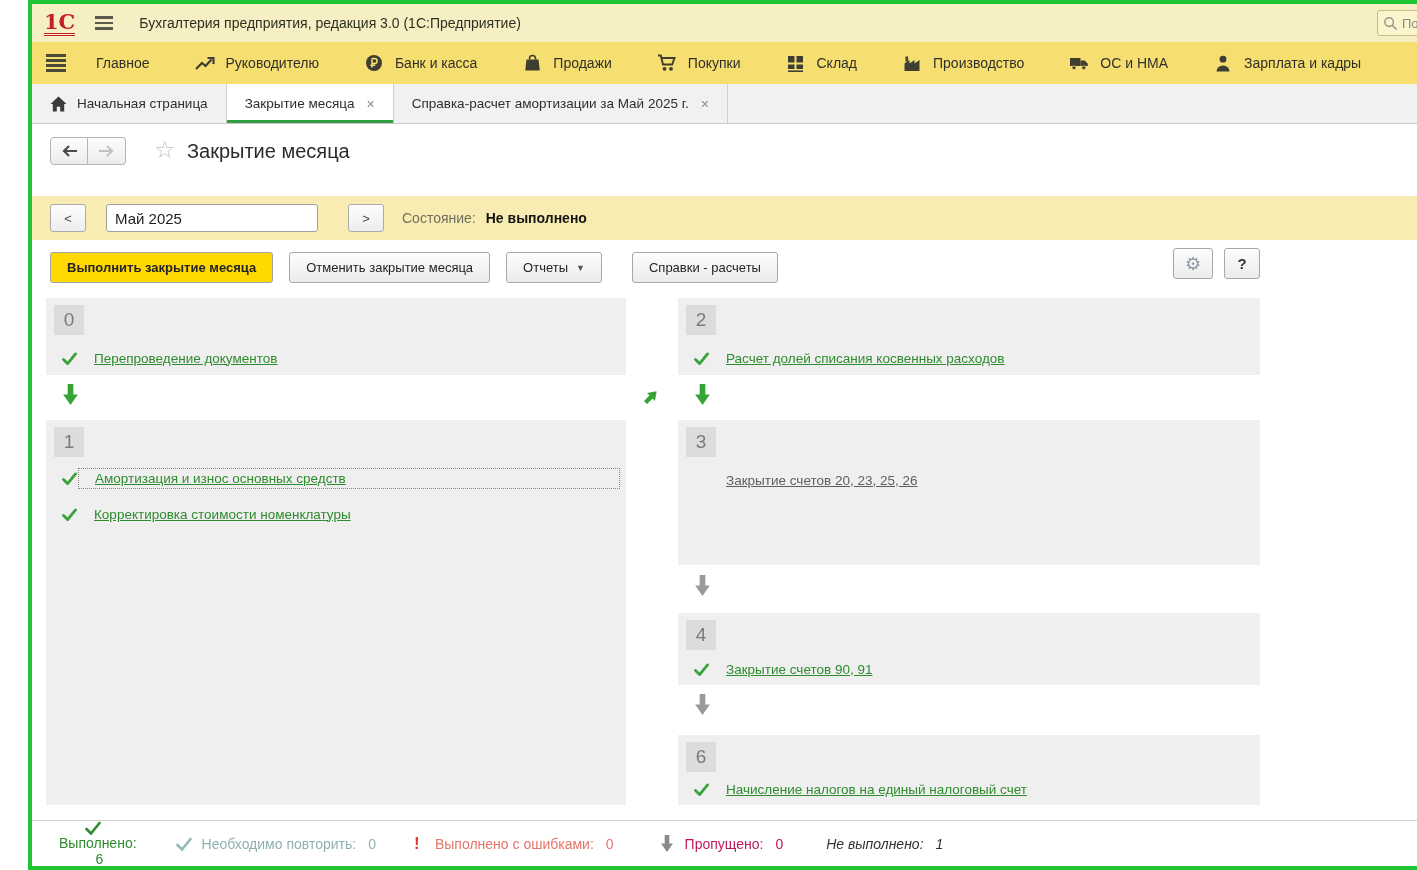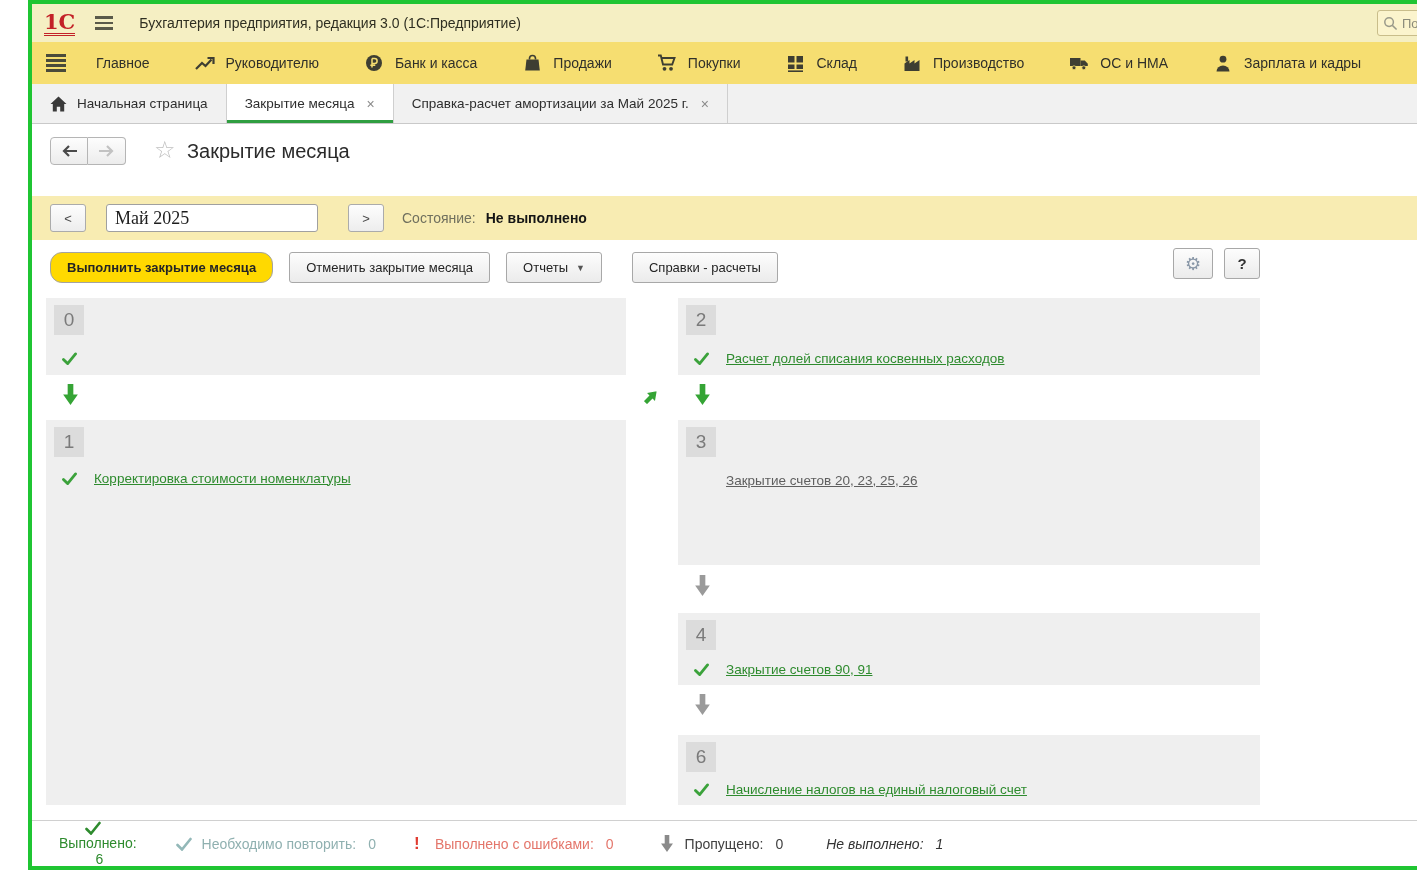--- a/index.html
+++ b/index.html
@@ -36,30 +36,30 @@
   .nav-btn { width:38px; height:28px; background:linear-gradient(#fdfdfd,#ececec); border:1px solid #b5b5b5; display:flex; align-items:center; justify-content:center; cursor:pointer; }
   .nav-btn.back { border-radius:4px 0 0 4px; color:#4a4a4a; }
   .nav-btn.fwd  { border-radius:0 4px 4px 0; border-left:none; color:#c2c2c2; }
   .star { position:absolute; left:122px; top:134px; font-size:24px; color:#bfbfbf; font-family:"DejaVu Sans",sans-serif; cursor:pointer; line-height:1; }
   .page-title { position:absolute; left:155px; top:136px; font-size:20px; color:#2b2b2b; }
 
   
   .band { position:absolute; left:0; top:192px; width:100%; height:44px; background:#f8ecb2; display:flex; align-items:center; padding-left:18px; }
   .sq-btn { width:36px; height:28px; background:linear-gradient(#fdfdfd,#ededed); border:1px solid #ababab; border-radius:3px; font-size:13px; color:#4a4a4a; display:flex; align-items:center; justify-content:center; cursor:pointer; }
   .period-field { margin-left:20px; width:212px; height:28px; background:#ffffff; border:1px solid #a0a0a0; border-radius:3px; display:flex; overflow:hidden; }
-  .period-field input { flex:1; border:none; outline:none; font-size:18px; color:#1d1d1d; padding:0 8px; font-family:Liberation Serif, serif; background:transparent; }
+  .period-field input { flex:1; border:none; outline:none; font-size:15px; color:#1d1d1d; padding:0 8px; font-family:Liberation Sans, sans-serif; background:transparent; }
   .period-more { width:26px; border-left:1px solid #c0c0c0; display:flex; align-items:center; justify-content:center; color:#7a7a7a; font-size:12px; letter-spacing:1px; cursor:pointer; background:#fcfcfc; }
   .band .nextb { margin-left:30px; }
   .state-label { margin-left:18px; font-size:14px; color:#70705e; }
   .state-value { margin-left:10px; font-size:14px; font-weight:bold; color:#151515; }
 
   
   .toolbar { position:absolute; left:0; top:248px; width:100%; height:31px; padding-left:18px; display:flex; align-items:center; }
   .btn { height:31px; display:inline-flex; align-items:center; padding:0 16px; border:1px solid #a8a8a8; border-radius:3px; background:linear-gradient(#fdfdfd,#ebebeb); font-size:13px; color:#242424; cursor:pointer; white-space:nowrap; }
-  .btn.primary { background:#ffd900; font-weight:bold; border-color:#a3a3a3;border-radius:12px; }
+  .btn.primary { background:#ffd900; font-weight:bold; border-color:#a3a3a3; }
   .btn + .btn { margin-left:16px; }
   .btn.spaced { margin-left:30px; }
   .caret { margin-left:8px; font-size:9px; color:#555; }
   .icon-btn { position:absolute; top:244px; height:31px; border:1px solid #a8a8a8; border-radius:3px; background:linear-gradient(#fdfdfd,#ebebeb); display:flex; align-items:center; justify-content:center; cursor:pointer; }
   .icon-btn.gear { left:1141px; width:40px; color:#8a98a8; font-size:18px; font-family:"DejaVu Sans",sans-serif; }
   .icon-btn.help { left:1192px; width:36px; font-size:15px; font-weight:bold; color:#333; }
 
   
   .block { position:absolute; background:#efefef; }
   .bnum { position:absolute; left:8px; top:7px; width:30px; height:30px; background:#dcdcdc; color:#7a7a7a; font-size:19px; display:flex; align-items:center; justify-content:center; }
@@ -95,21 +95,21 @@
   .lg .lb { margin-left:9px; font-size:14px; }
   .lg .vl { margin-left:12px; font-size:14px; }
   .lg-done  { color:#2e8b2e;flex-direction:column; }
   .lg-done .lb,.lg-done .vl { color:#2e8b2e; }
   .lg-rep   { margin-left:38px; color:#93b8b8; }
   .lg-rep .lb,.lg-rep .vl { color:#8fb0b0; }
   .lg-err   { margin-left:32px; }
   .lg-err .ic { color:#e03c31; font-weight:bold; font-size:17px; }
   .lg-err .lb,.lg-err .vl { color:#e4766b; }
   .lg-skip  { margin-left:44px; color:#8a8a8a; }
-  .lg-skip .lb,.lg-skip .vl { color:#404040; }
+  .lg-skip .lb,.lg-skip .vl { color:#be185d; }
   .lg-nd    { margin-left:34px;font-style:italic; }
   .lg-nd .lb,.lg-nd .vl { color:#333; }
 </style>
 </head>
 <body>
 
 <div id="app">
 
   <div class="titlebar">
     <span class="logo-1c">1С</span>
@@ -288,27 +288,40 @@
 
   <div class="block b-l0">
     <span class="bnum">0</span>
     <div class="ops" style="top:42px;">
       <div class="op-row">
         <span class="chk">
             <svg width="15" height="13" viewBox="0 0 16 14">
               <path d="M1.5 8 L6 12.5 L14.5 2" stroke="currentColor" stroke-width="3" fill="none" stroke-linecap="round"></path>
             </svg>
           </span>
+        <span class="link-wrap">
+            <a class="op-link">Перепроведение документов</a>
+          </span>
       </div>
     </div>
   </div>
 
   <div class="block b-l1">
     <span class="bnum">1</span>
     <div class="ops" style="top:40px;">
+      <div class="op-row">
+        <span class="chk">
+            <svg width="15" height="13" viewBox="0 0 16 14">
+              <path d="M1.5 8 L6 12.5 L14.5 2" stroke="currentColor" stroke-width="3" fill="none" stroke-linecap="round"></path>
+            </svg>
+          </span>
+        <span class="link-wrap focused">
+            <a class="op-link">Амортизация и износ основных средств</a>
+          </span>
+      </div>
       <div class="op-row">
         <span class="chk">
             <svg width="15" height="13" viewBox="0 0 16 14">
               <path d="M1.5 8 L6 12.5 L14.5 2" stroke="currentColor" stroke-width="3" fill="none" stroke-linecap="round"></path>
             </svg>
           </span>
         <span class="link-wrap">
             <a class="op-link">Корректировка стоимости номенклатуры</a>
           </span>
       </div>

